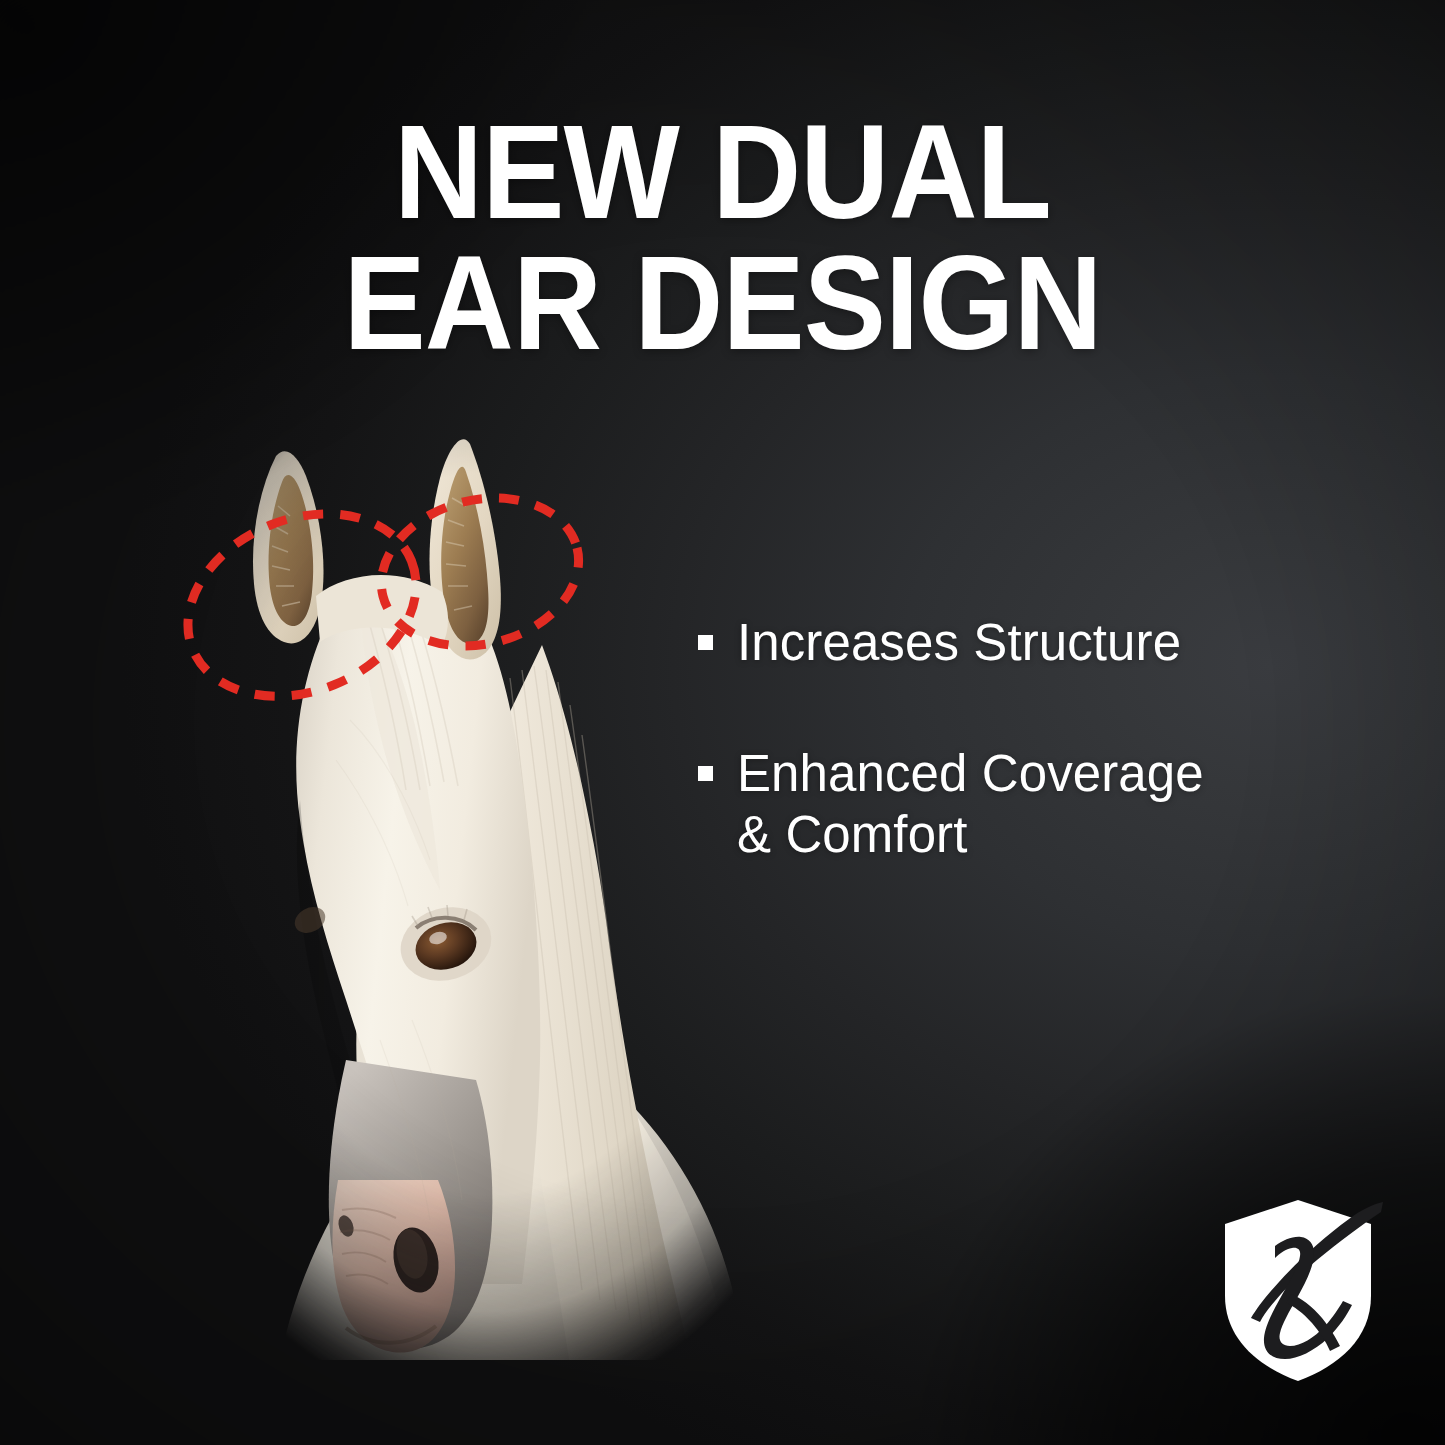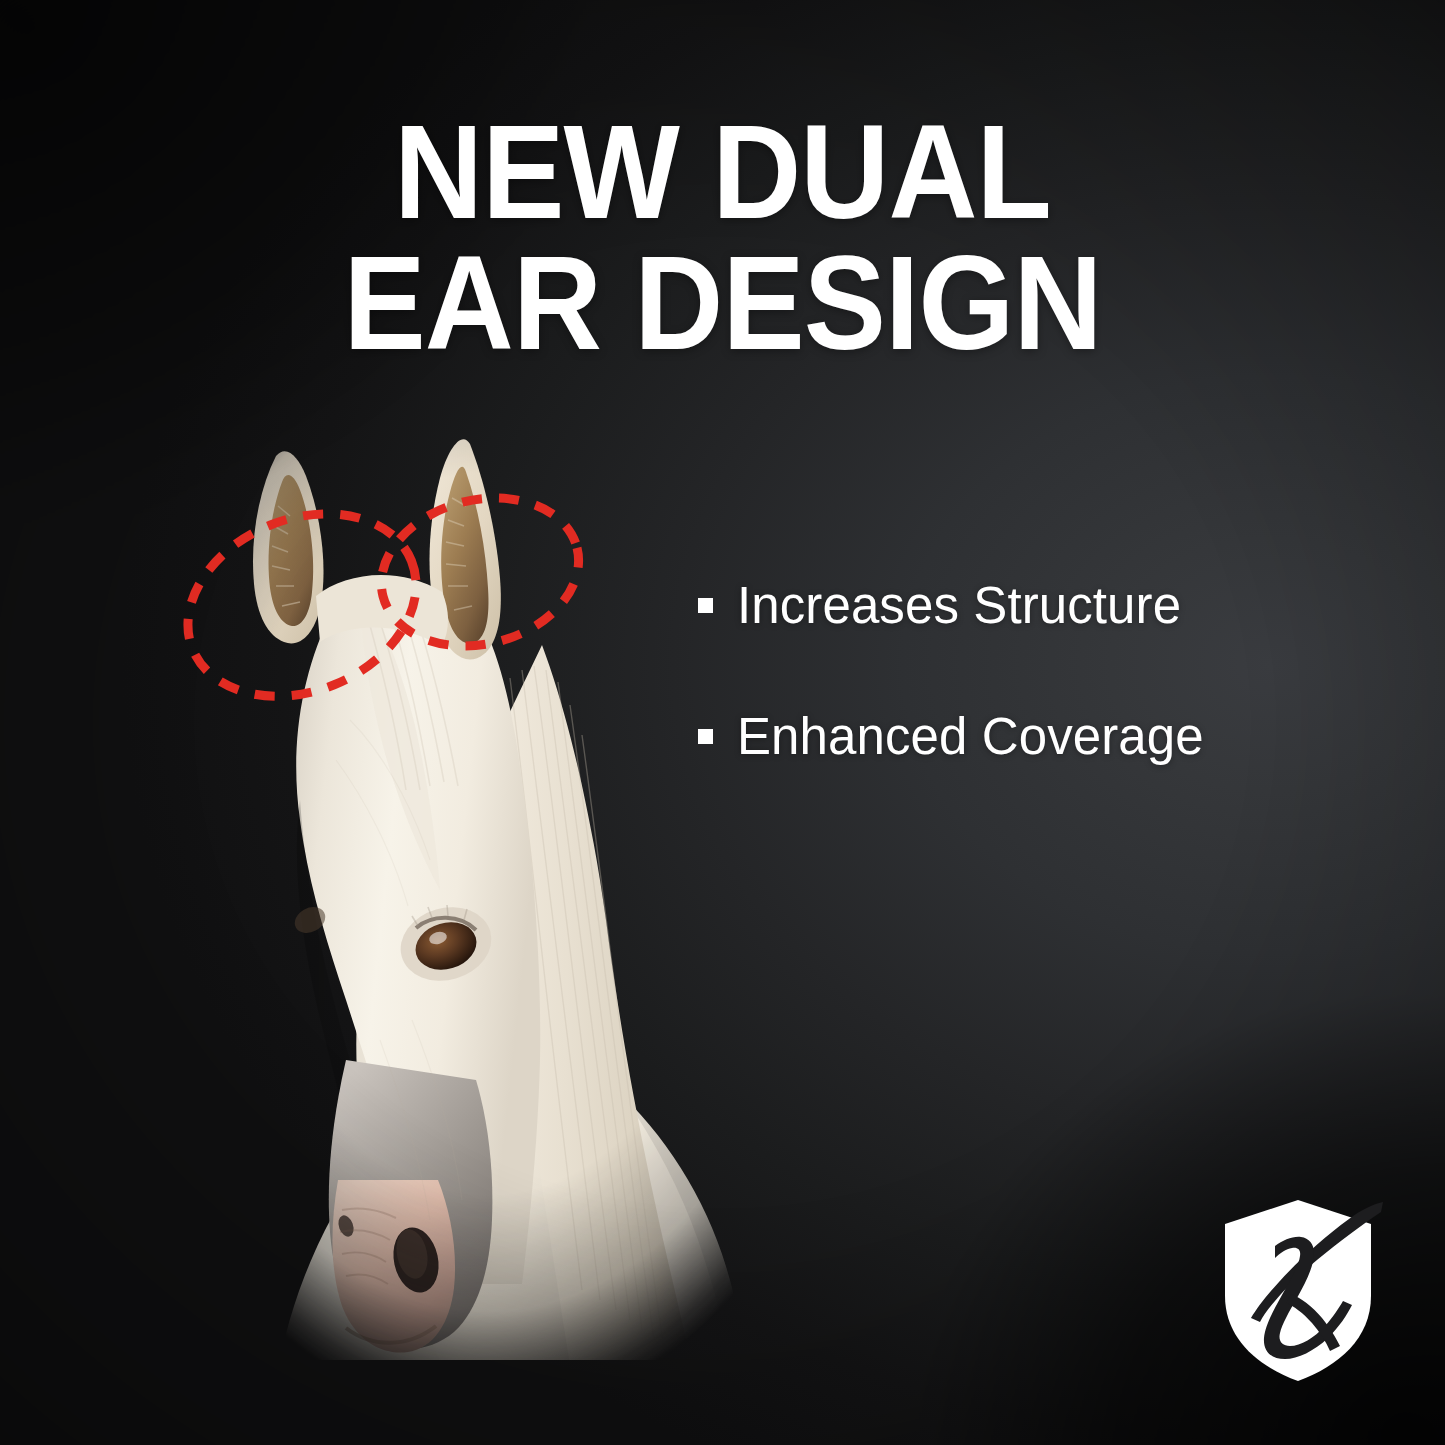--- a/index.html
+++ b/index.html
@@ -69,21 +69,21 @@
     white-space: nowrap;
     text-shadow: 0 2px 10px rgba(0,0,0,0.35);
   }
   .headline .l1 { display: block; }
   .headline .l2 { display: block; }
 
   
   .bullets {
     position: absolute;
     left: 698px;
-    top: 575px;
+    top: 612px;
     width: 660px;
   }
   .bullet-row {
     display: flex;
     align-items: flex-start;
     margin-bottom: 70px;
   }
   .bullet-row:last-child { margin-bottom: 4px; }
   .bullet-mark {
     width: 15px;
@@ -377,20 +377,21 @@
       <span class="bullet-mark"></span>
       <span class="bullet-text">
         <span>Increases Structure</span><br>
       </span>
     </div>
 
     <div class="bullet-row">
       <span class="bullet-mark"></span>
       <span class="bullet-text">
         <span>Enhanced Coverage</span><br>
+        <span>&amp; Comfort</span>
       </span>
     </div>
 
   </div>
 
   <div class="logo">
     <svg viewBox="0 0 170 185" xmlns="http://www.w3.org/2000/svg">
       <path d="M12 26 L85 2 L158 26 L158 98
                C 158 140, 126 168, 85 183
                C 44 168, 12 140, 12 98 Z" fill="#ffffff"></path>

